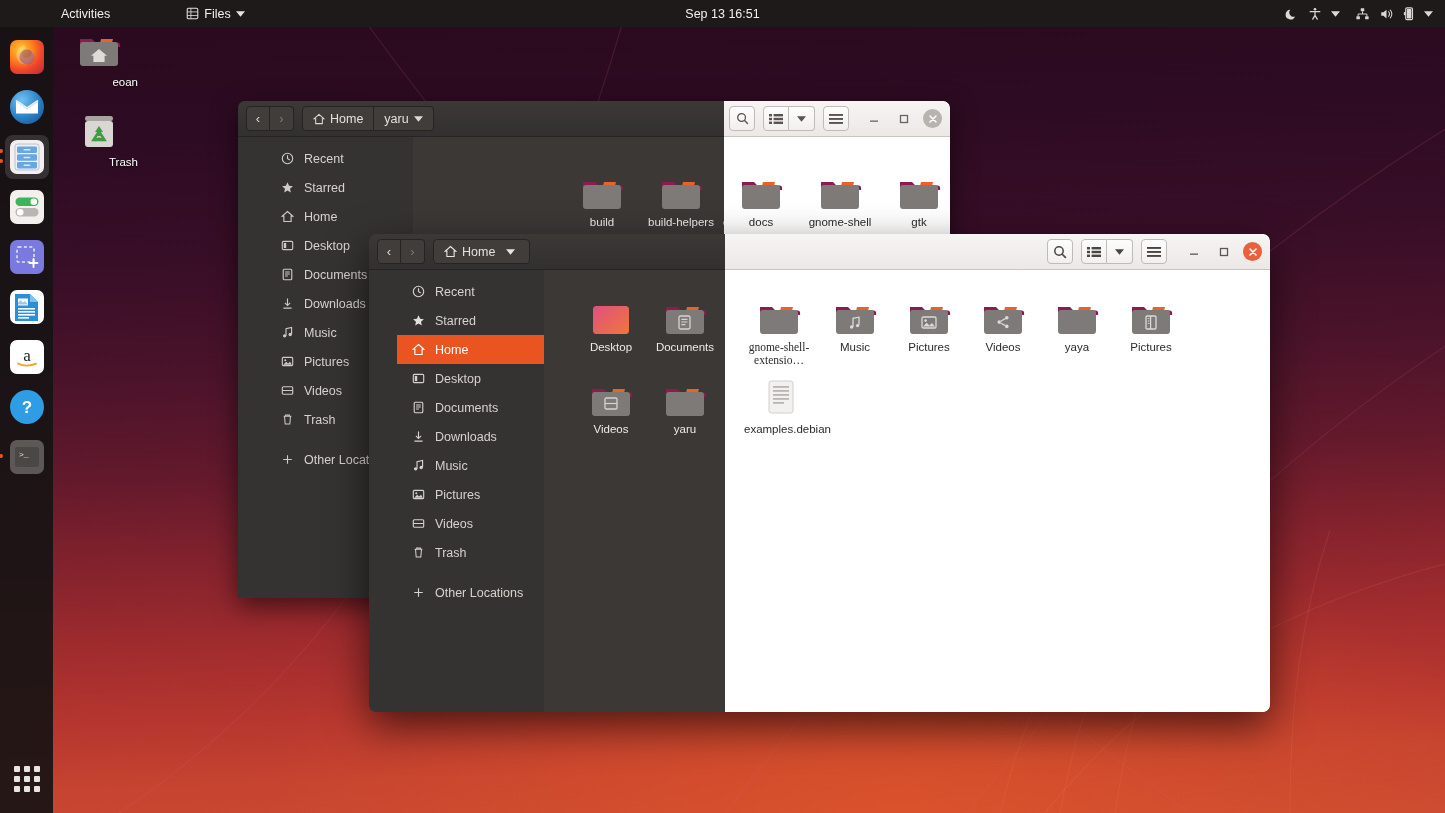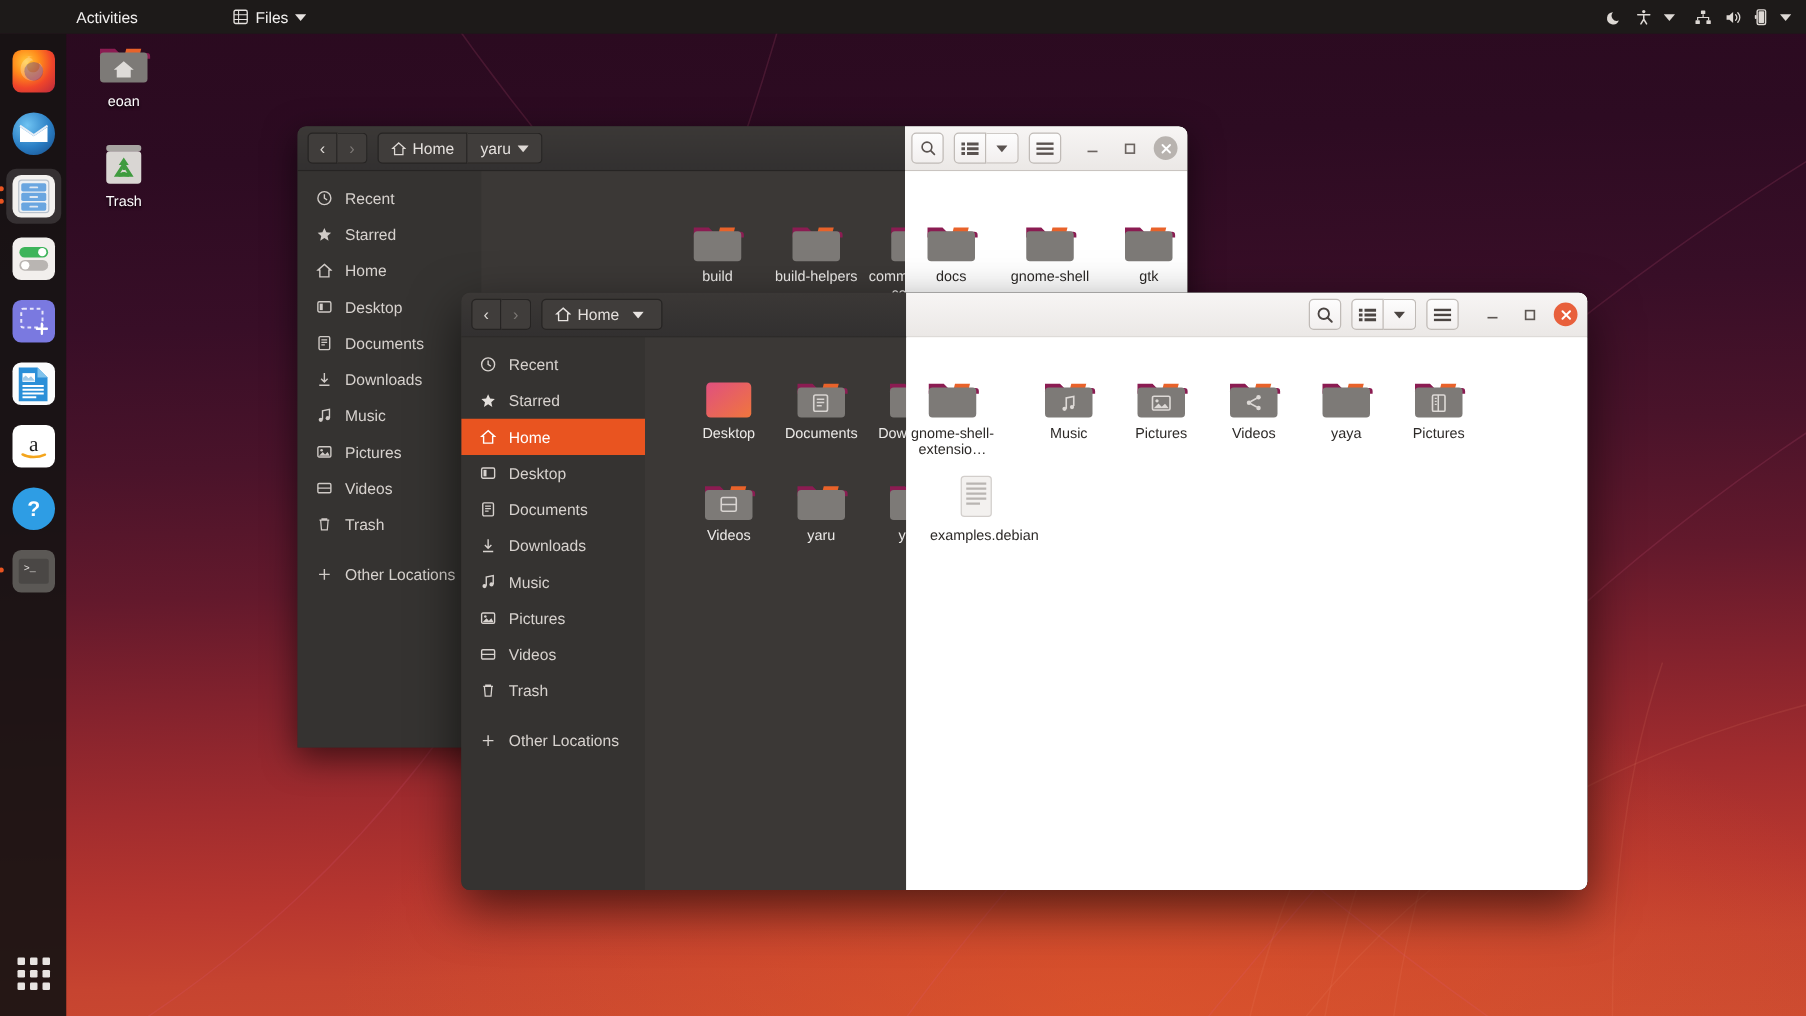--- a/index.html
+++ b/index.html
@@ -60,21 +60,21 @@
   #apps-button { position: absolute; bottom: 12px; width: 44px; height: 44px; display:flex; align-items:center; justify-content:center; }
   .grid9 { display:grid; grid-template-columns: repeat(3, 6px); grid-gap: 4px; }
   .grid9 i { display:block; width:6px; height:6px; background:#e8e4e1; border-radius:1px; }
 
   
   .desk-icon {
     position: absolute; width: 78px; text-align: center; color: #fff;
     font-size: 11.5px; text-shadow: 0 1px 2px rgba(0,0,0,0.8); z-index: 5;
   }
   .desk-icon .glyph { height: 46px; display:flex; align-items:center; justify-content:center; }
-  .desk-icon .lbl { margin-top: 2px; }
+  .desk-icon .lbl { margin-top: 2px; text-align: right; }
 
   
   .fm-window { position: absolute; overflow: hidden; box-shadow: 0 8px 26px rgba(0,0,0,0.55); }
   .fm-header {
     height: 36px; display: flex; align-items: center;
     border-bottom: 1px solid rgba(0,0,0,0.35);
   }
   .fm-header.dark { background: linear-gradient(#3b3836,#323030); }
   .fm-header.light { background: linear-gradient(#f7f5f4,#ebe8e6); border-bottom: 1px solid #c9c4c0; }
   .hdr-left { display: flex; align-items: center; padding-left: 8px; gap: 8px; }
@@ -105,21 +105,21 @@
     border-radius: 4px;
   }
   .light .hbtn { border-color:#c0bbb7; background: linear-gradient(#fdfdfd,#f2efee); color:#4b4542; }
   .hbtn.grp-l { border-radius: 4px 0 0 4px; }
   .hbtn.grp-r { border-radius: 0 4px 4px 0; border-left:none; }
   .winbtn { width: 22px; height: 22px; display:flex; align-items:center; justify-content:center; }
   .closebtn { width:19px; height:19px; border-radius:50%; display:flex; align-items:center; justify-content:center; }
 
   .fm-body { display: flex; height: calc(100% - 36px); }
   .fm-sidebar { width: 147px; flex: 0 0 147px; padding-top: 7px; }
-  .fm-sidebar.dark { background: #353331; }
+  .fm-sidebar.dark { background: #353331; margin-left: 28px; }
   .side-item {
     height: 29px; display:flex; align-items:center; gap: 9px;
     padding-left: 14px; font-size: 12.5px; color: #d7d2ce;
   }
   .side-item.sel { background: #e95420; color: #fff; }
   .side-sep { height: 11px; }
   .side-item .si { width: 15px; display:flex; justify-content:center; }
 
   .fm-content { flex: 1; position: relative; overflow: hidden; }
   .icon-grid { position:absolute; inset:0; padding: 12px 8px; }
@@ -173,20 +173,23 @@
               <line x1="6" y1="1.5" x2="6" y2="14.5" stroke="#e6e2df" stroke-width="1"></line>
             </svg>
         </span>
         <span>Files</span>
         <span class="ico">
           <svg width="9" height="6" viewBox="0 0 10 6">
               <path d="M0 0 L5 6 L10 0 Z" fill="#e6e2df"></path>
             </svg>
         </span>
       </div>
+    </div>
+    <div class="tb-center">
+      <span>Sep 13  16:51</span>
     </div>
     <div class="tb-right">
       <span class="ico">
         <svg width="14" height="14" viewBox="0 0 16 16">
             <path d="M11.5 10.8A5.6 5.6 0 1 1 6.2 3.1a4.8 4.8 0 0 0 5.3 7.7z" fill="#ddd8d4"></path>
           </svg>
       </span>
       <span class="ico">
         <svg width="14" height="14" viewBox="0 0 16 16">
             <circle cx="8" cy="2.6" r="1.5" fill="#ddd8d4"></circle>
@@ -976,21 +979,21 @@
             <div class="closebtn" style="background:#e8603c;">
               <svg width="10" height="10" viewBox="0 0 10 10">
                   <path d="M2 2 L8 8 M8 2 L2 8" stroke="#fff" stroke-width="1.6" stroke-linecap="round"></path>
                 </svg>
             </div>
           </div>
         </div>
 
         <div style="position:relative; height:442px; background:#ffffff;" class="txt-light">
 
-          <div class="file-item" style="left:356px; top:22px;">
+          <div class="file-item" style="left:373px; top:22px;font-family:Liberation Serif, serif;">
             <div class="fglyph">
               <svg width="44" height="38" viewBox="0 0 44 38">
                   <path d="M3 7h12l3.4 3.4h22.2a2.5 2.5 0 0 1 2.5 2.5v2H3z" fill="#8b1c52"></path>
                   <path d="M24 7h12l-2 8H22z" fill="#e8622a"></path>
                   <rect x="3" y="10" width="38" height="24" rx="3" fill="#7d7a77"></rect>
                 </svg>
             </div>
             <div class="flbl">gnome-shell-extensio…</div>
           </div>
           <div class="file-item" style="left:449px; top:22px;">

